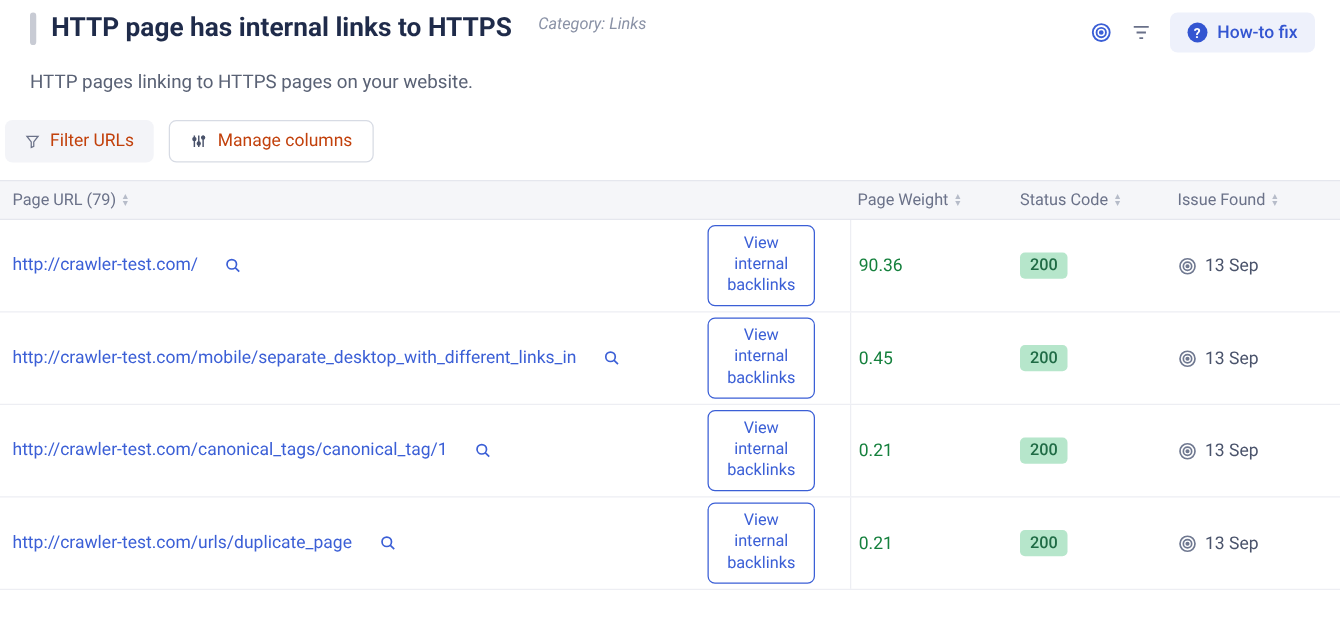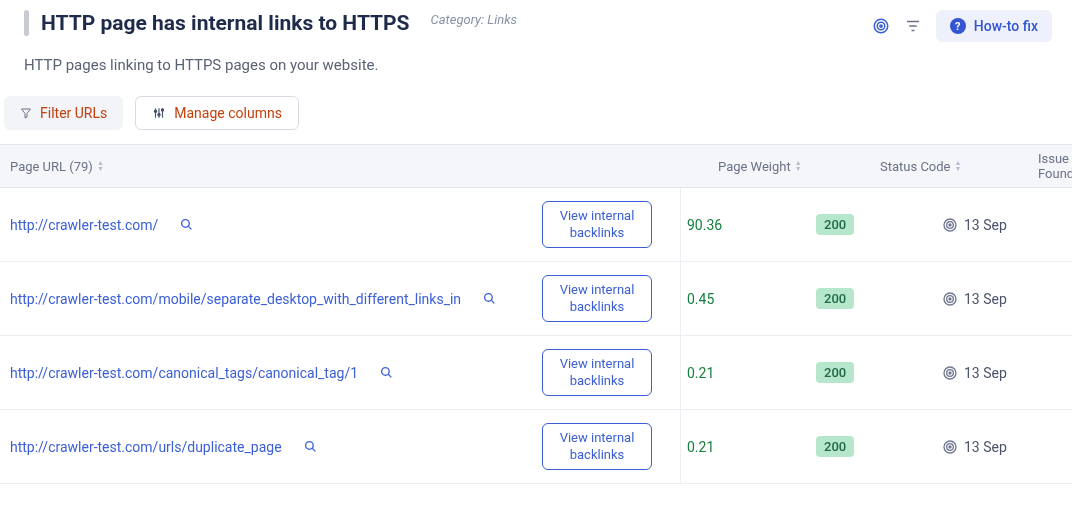--- a/index.html
+++ b/index.html
@@ -53,21 +53,21 @@
     .btn {
       display: inline-flex; align-items: center; gap: 8px;
       padding: 8px 16px; border-radius: 6px; font-size: 14px; cursor: pointer;
       color: #c2410c;
     }
     .btn-light { background: #f3f4f8; border: none; }
     .btn-outline { background: #fff; border: 1px solid #d7dbe4; }
     .table-head {
       display: flex; align-items: center;
       background: #f5f6f9; border-top: 1px solid #e5e7ee; border-bottom: 1px solid #e5e7ee;
-      font-size: 13px; color: #6b7289; height: 44px; gap: 32px;
+      font-size: 13px; color: #6b7289; height: 32px;
     }
     .col { display: flex; align-items: center; padding: 0 6px; }
     .col-url { flex: 0 0 680px; padding-left: 10px; }
     .col-weight { flex: 0 0 130px; }
     .col-status { flex: 0 0 126px; }
     .col-found { flex: 1; }
     .sort-caret {
       display: inline-flex; flex-direction: column; margin-left: 4px;
       font-size: 7px; line-height: 6px; color: #b6bcc9;
     }
@@ -78,21 +78,21 @@
     .col-url .url-block {
       display: flex; align-items: center; justify-content: space-between;
       width: 100%; padding-right: 22px;
     }
     .url-left { display: flex; align-items: center; gap: 22px; }
     .url-link { color: #3b5fd6; font-size: 14px; text-decoration: none; cursor: pointer; }
     .magnify { color: #3b5fd6; cursor: pointer; font-size: 13px; }
     .view-btn {
       border: 1px solid #3b5fd6; border-radius: 6px; background: #fff;
       color: #3b5fd6; font-size: 13px; line-height: 1.3;
-      padding: 6px 14px; text-align: center; cursor: pointer; width: 110px;
+      padding: 6px 14px; text-align: center; cursor: pointer; width: 86px;
     }
     .weight-val { color: #15803d; font-size: 14px; }
     .status-badge {
       background: #b6e6cb; color: #1f6b45; font-size: 13px; font-weight: 500;
       padding: 3px 8px; border-radius: 4px; display: inline-block;
     }
     .found-cell { display: flex; align-items: center; gap: 6px; color: #4a536b; font-size: 14px; }
     .found-icon { color: #6f7890; }
     .col-border-left { border-left: 1px solid #edeef3; height: 100%; display:flex; align-items:center; }
     svg { display: block; }

